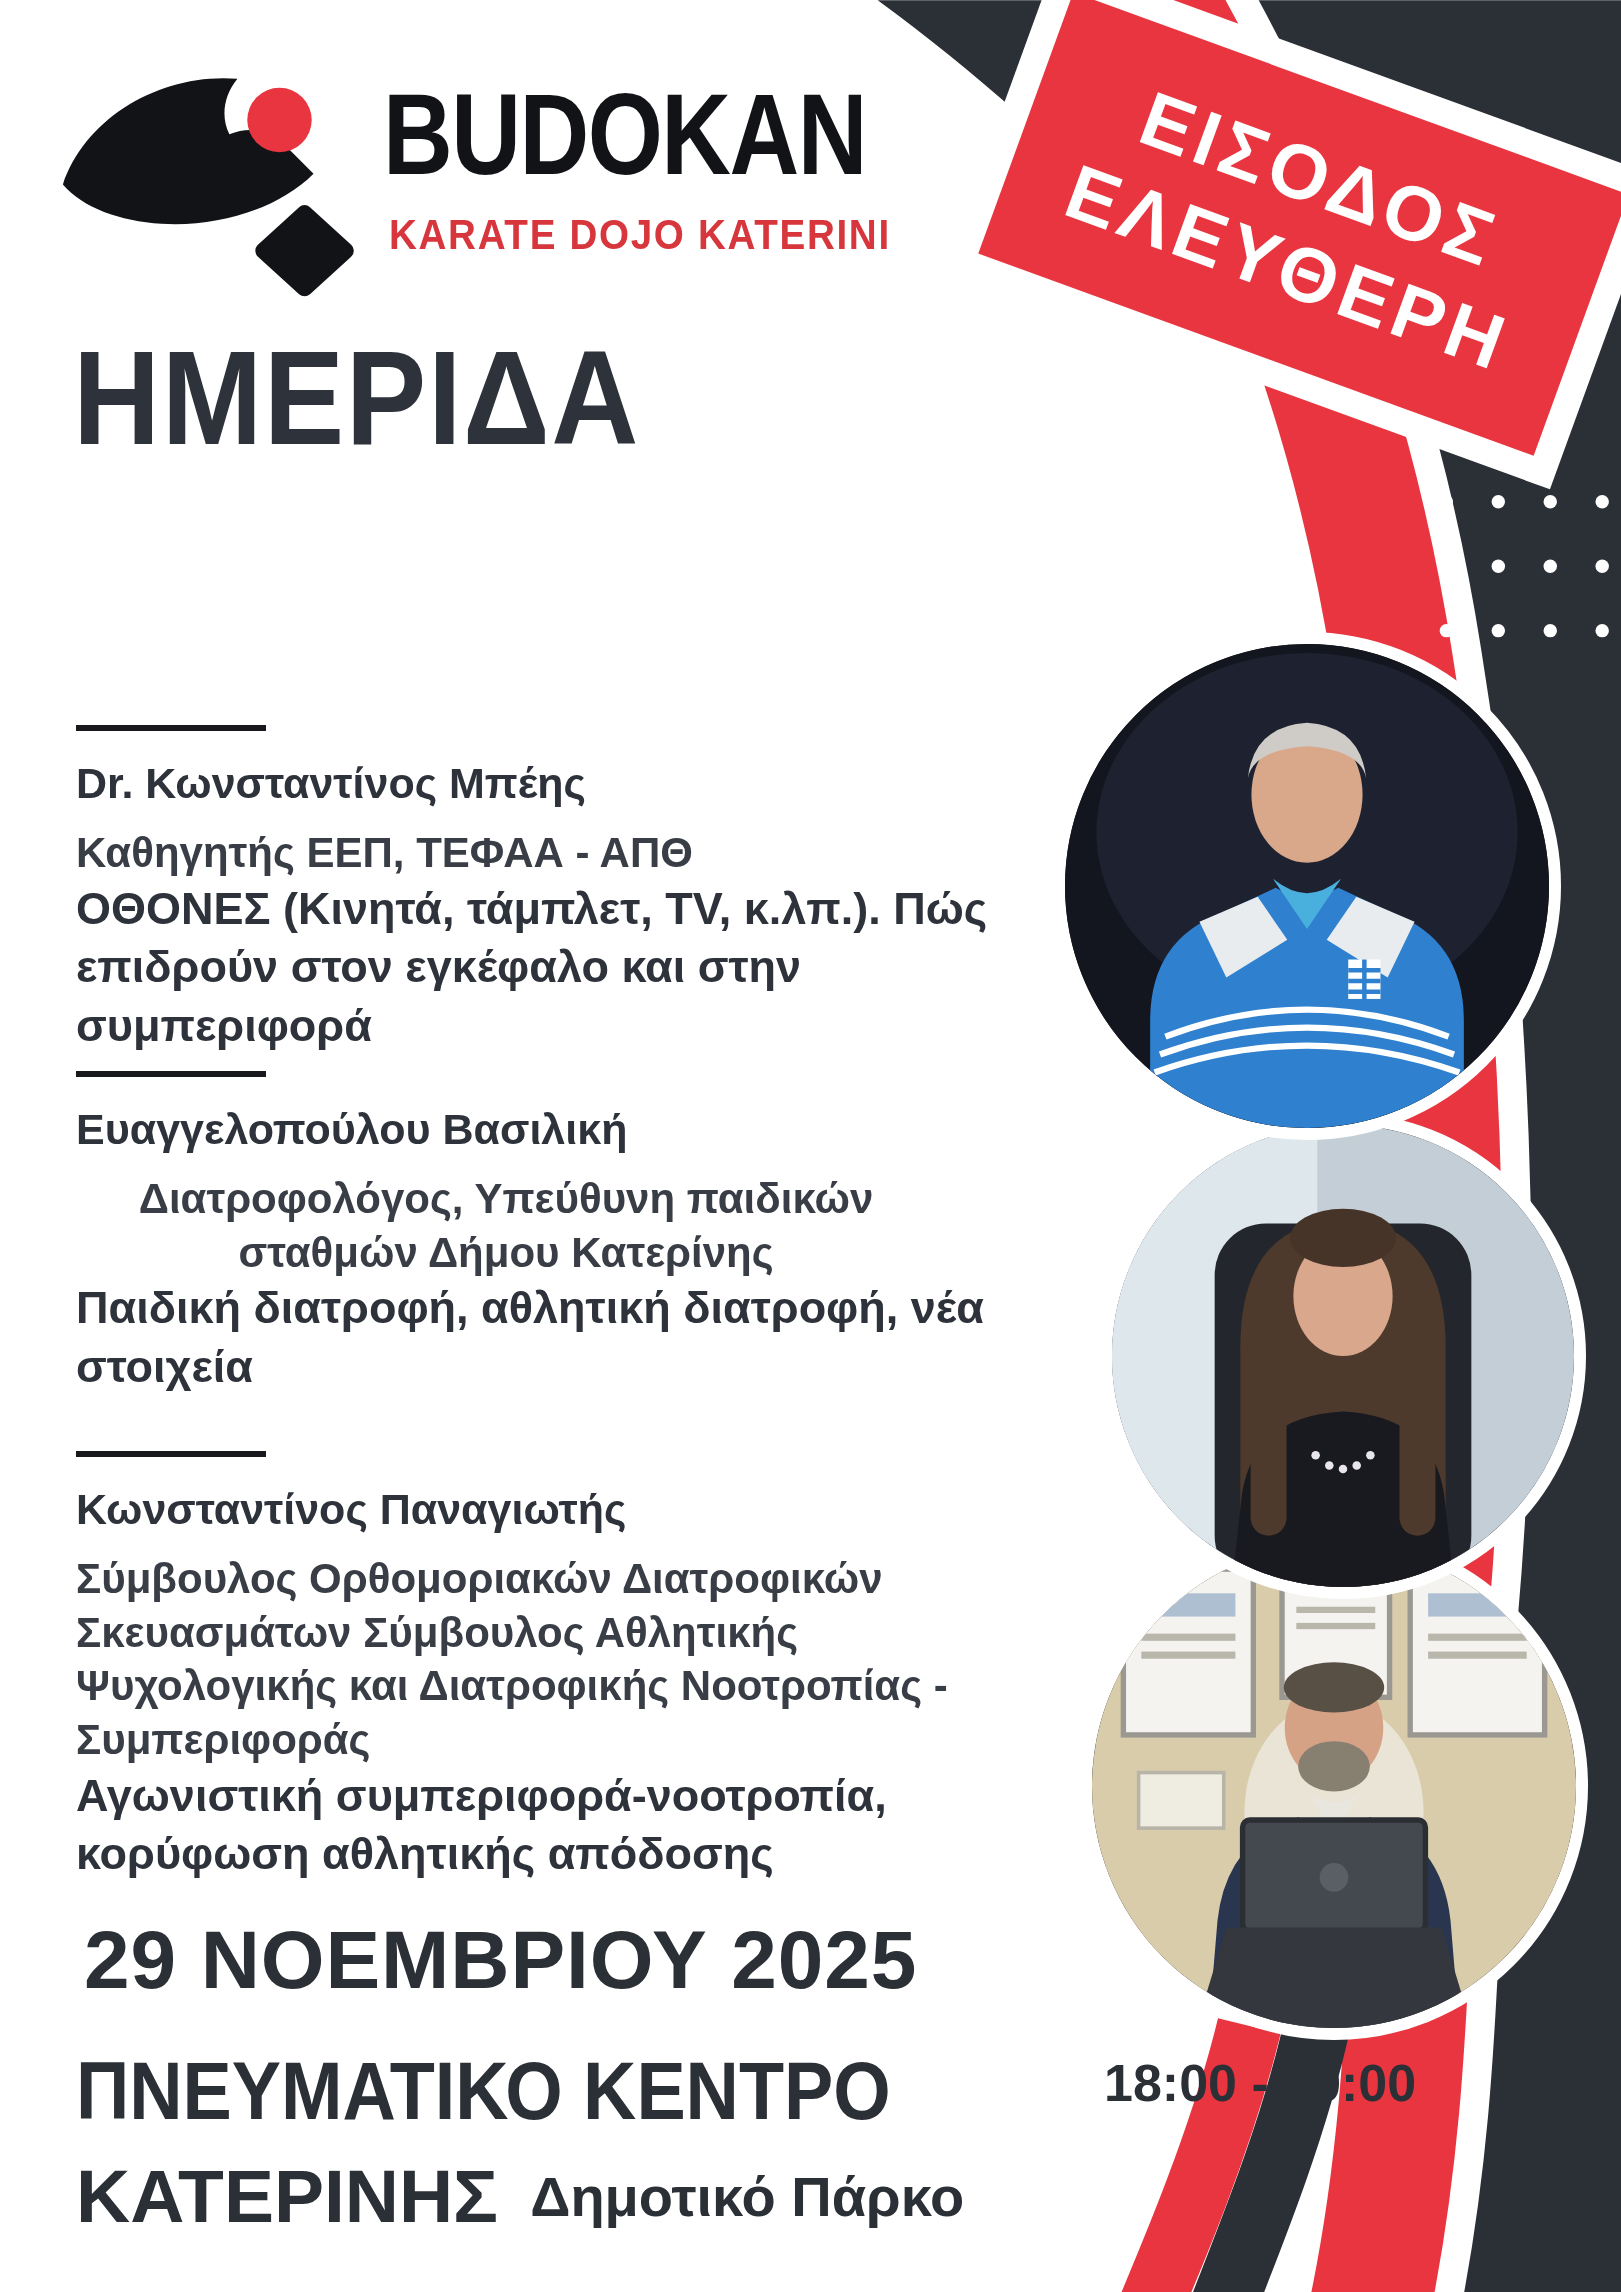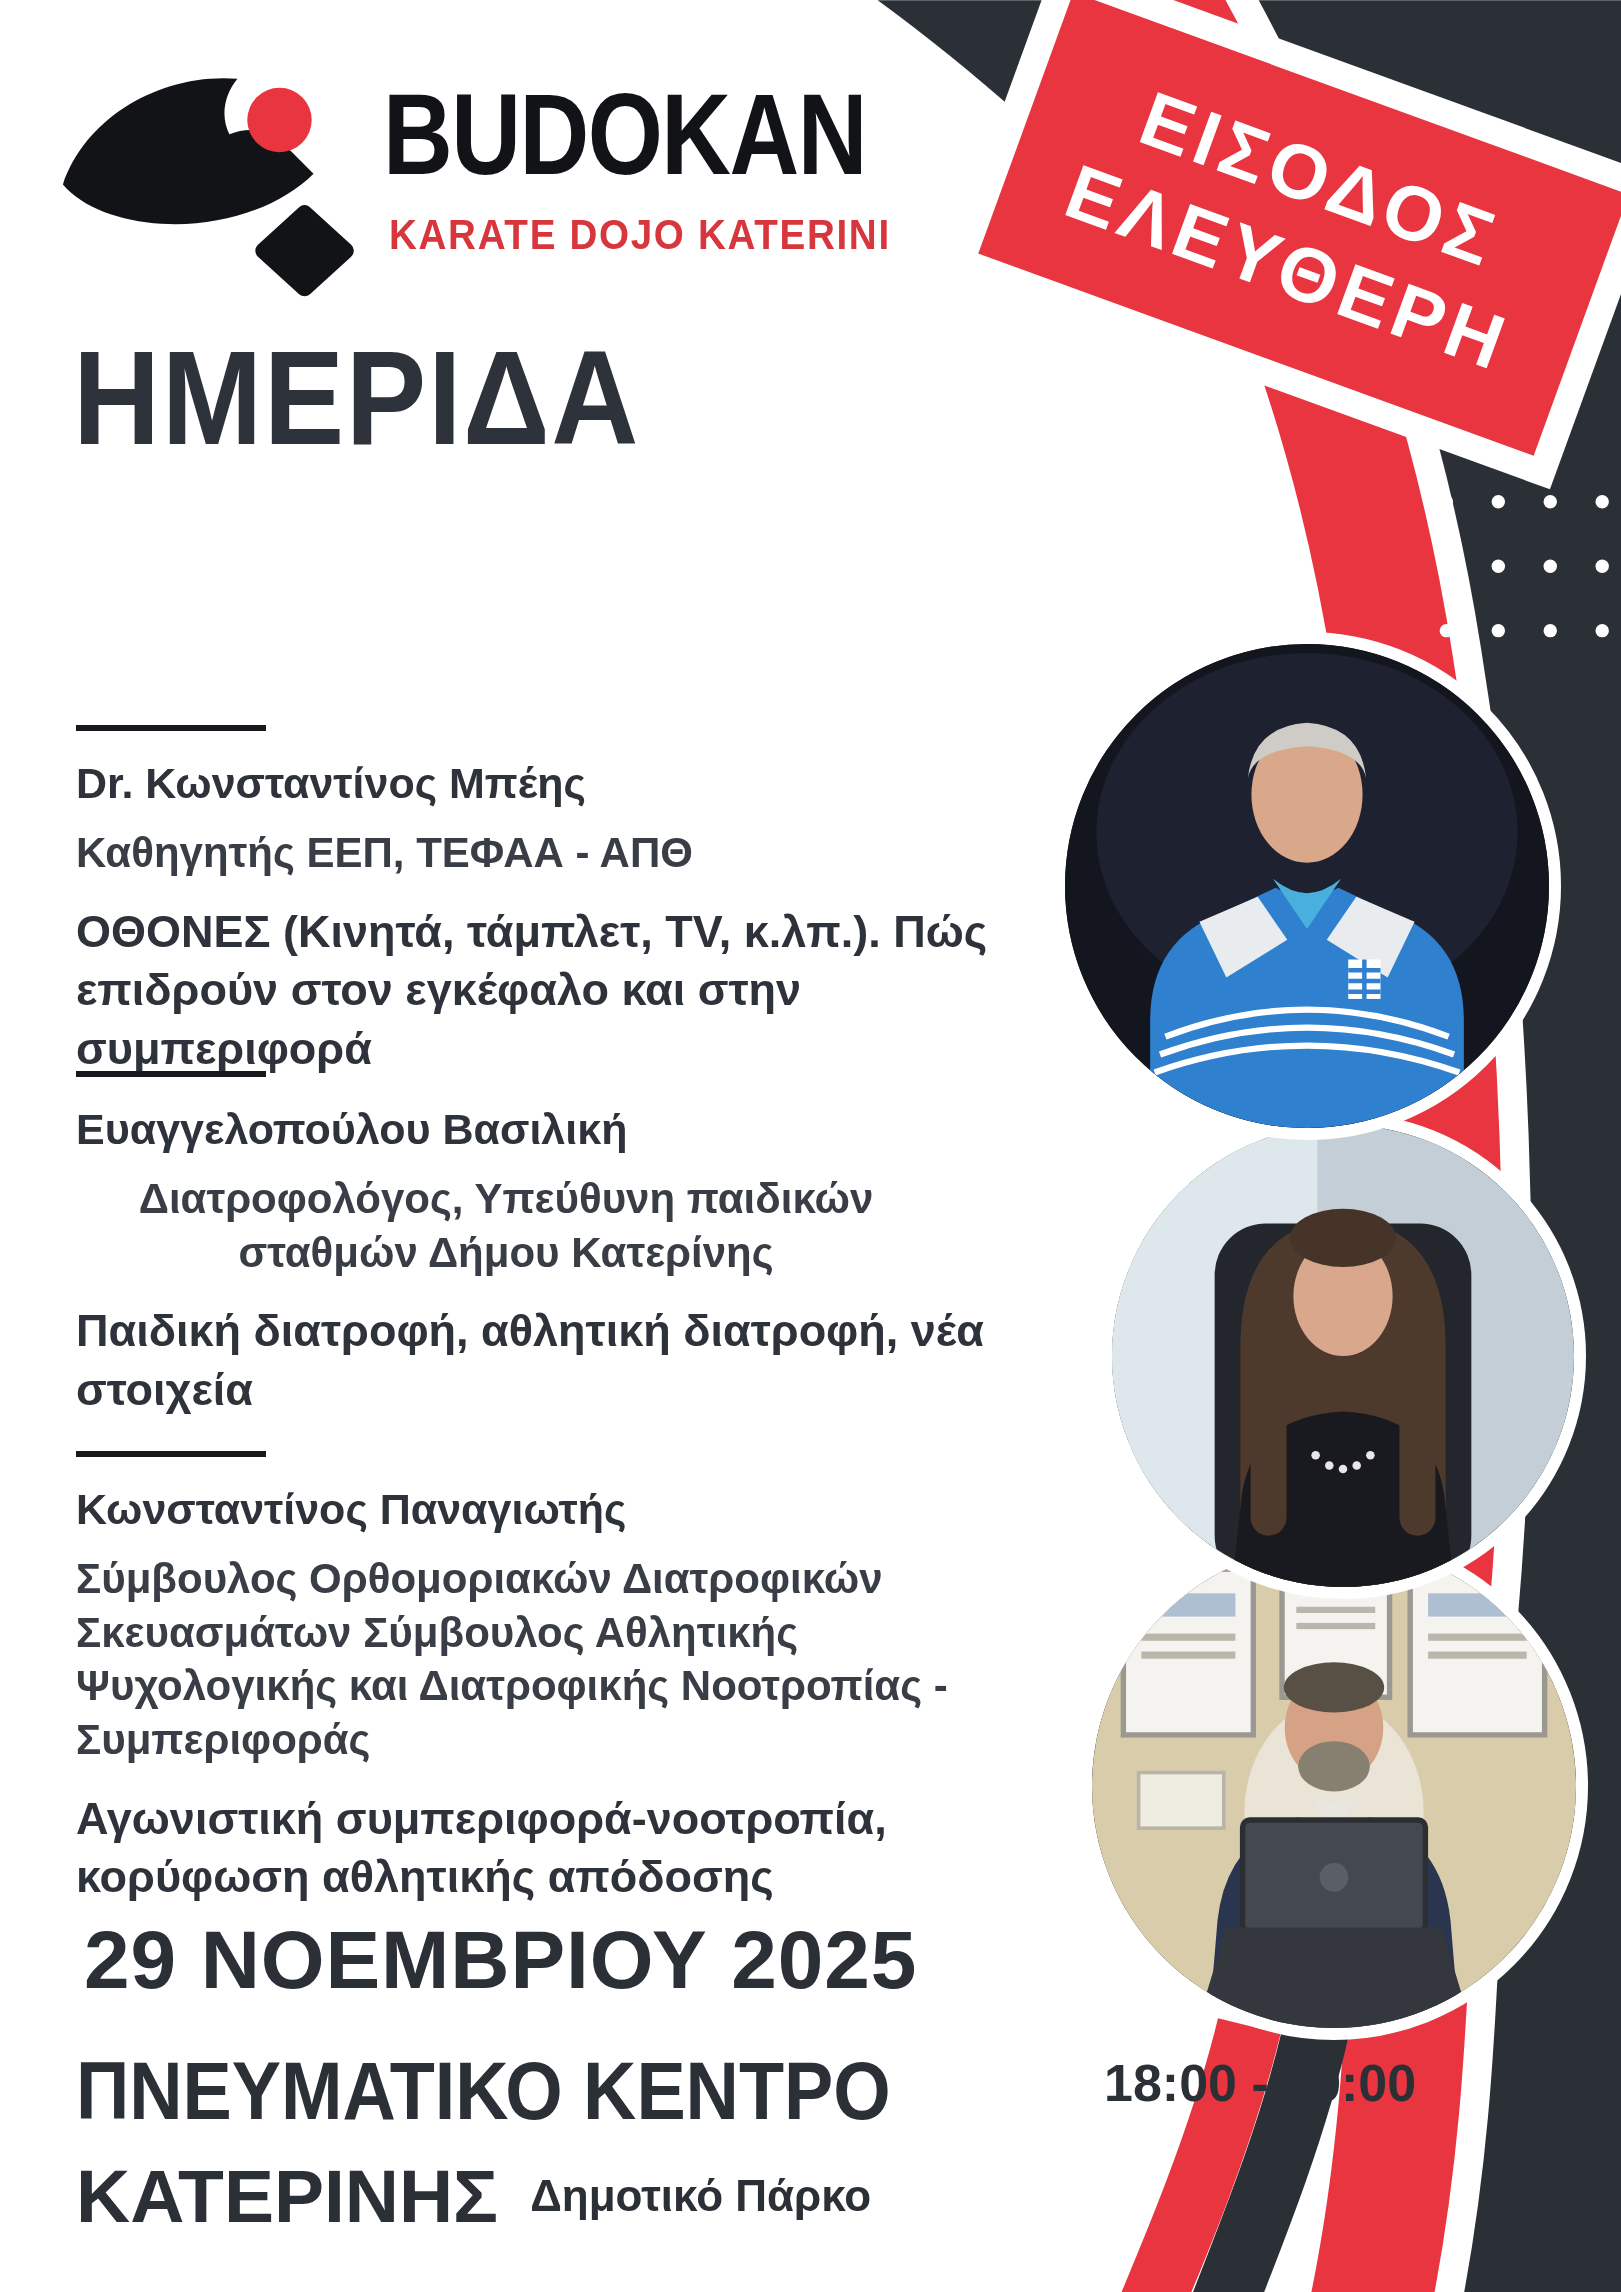--- a/index.html
+++ b/index.html
@@ -30,37 +30,37 @@
   .subtitle div{font-size:88px;font-weight:700;line-height:94px;color:#2e323a;
     transform:scaleX(0.72);transform-origin:0 0;white-space:nowrap;}
 
   
   .speaker{position:absolute;left:76px;width:994px;z-index:2;}
   .sp1{top:725px;} .sp2{top:1071px;} .sp3{top:1451px;}
   .divider{width:190px;height:6.3px;background:#17191d;}
   .sp-name{margin-top:27px;font-size:43px;font-weight:700;line-height:1.2;color:#2e323a;}
   .sp-role{margin-top:16px;font-size:42px;font-weight:700;line-height:1.28;color:#393e46;max-width:967px;}
   .sp2 .sp-role{max-width:860px;text-align:center;}
-  .sp-topic{margin-top:23px;font-size:45px;font-weight:700;line-height:1.3;color:#2e323a;max-width:967px;}
+  .sp-topic{font-size:45px;font-weight:700;line-height:1.3;color:#2e323a;max-width:967px;}
 
   
   .photo{position:absolute;border:12.5px solid #fff;border-radius:50%;overflow:hidden;background:#222;}
   .photo svg{display:block;}
   .photo1{left:1053px;top:632px;width:484px;height:484px;z-index:7;}
   .photo2{left:1100px;top:1113px;width:462px;height:462px;z-index:6;}
   .photo3{left:1080px;top:1532px;width:484px;height:484px;z-index:5;}
 
   
   .f-date{position:absolute;left:84px;top:1913px;z-index:8;font-size:82px;font-weight:700;letter-spacing:0.9px;
     color:#2b2f36;white-space:nowrap;}
   .f-venue1{position:absolute;left:76px;top:2044px;z-index:8;font-size:82px;font-weight:700;color:#2b2f36;
     transform:scaleX(0.9);transform-origin:0 0;white-space:nowrap;}
   .f-venue-row{position:absolute;left:76px;top:2153px;z-index:8;display:flex;align-items:center;gap:32px;white-space:nowrap;}
   .f-venue2{font-size:75px;font-weight:700;color:#2b2f36;}
-  .f-venue-detail{font-size:44px;font-weight:700;color:#2b2f36;}
+  .f-venue-detail{font-size:56px;font-weight:700;color:#2b2f36;}
   .f-time{position:absolute;left:1104px;top:2053px;z-index:8;font-size:52px;font-weight:700;color:#2b2f36;white-space:nowrap;}
 </style>
 </head>
 <body>
 
 <div class="poster">
 
   <svg class="bg-svg" width="1621" height="2293" viewBox="0 0 1810 2560">
     <path d="M 980,0 C 1280,220 1510,500 1585,840 C 1650,1150 1665,1480 1628,1800 C 1594,2100 1520,2360 1448,2560 L 1810,2560 L 1810,0 Z" fill="#2b2f36"></path>
     <path d="M 1245,-80 C 1400,180 1505,420 1555,740 C 1610,1080 1625,1460 1595,1800 C 1568,2090 1585,2345 1520,2620" stroke="#ffffff" stroke-width="200" fill="none"></path>

